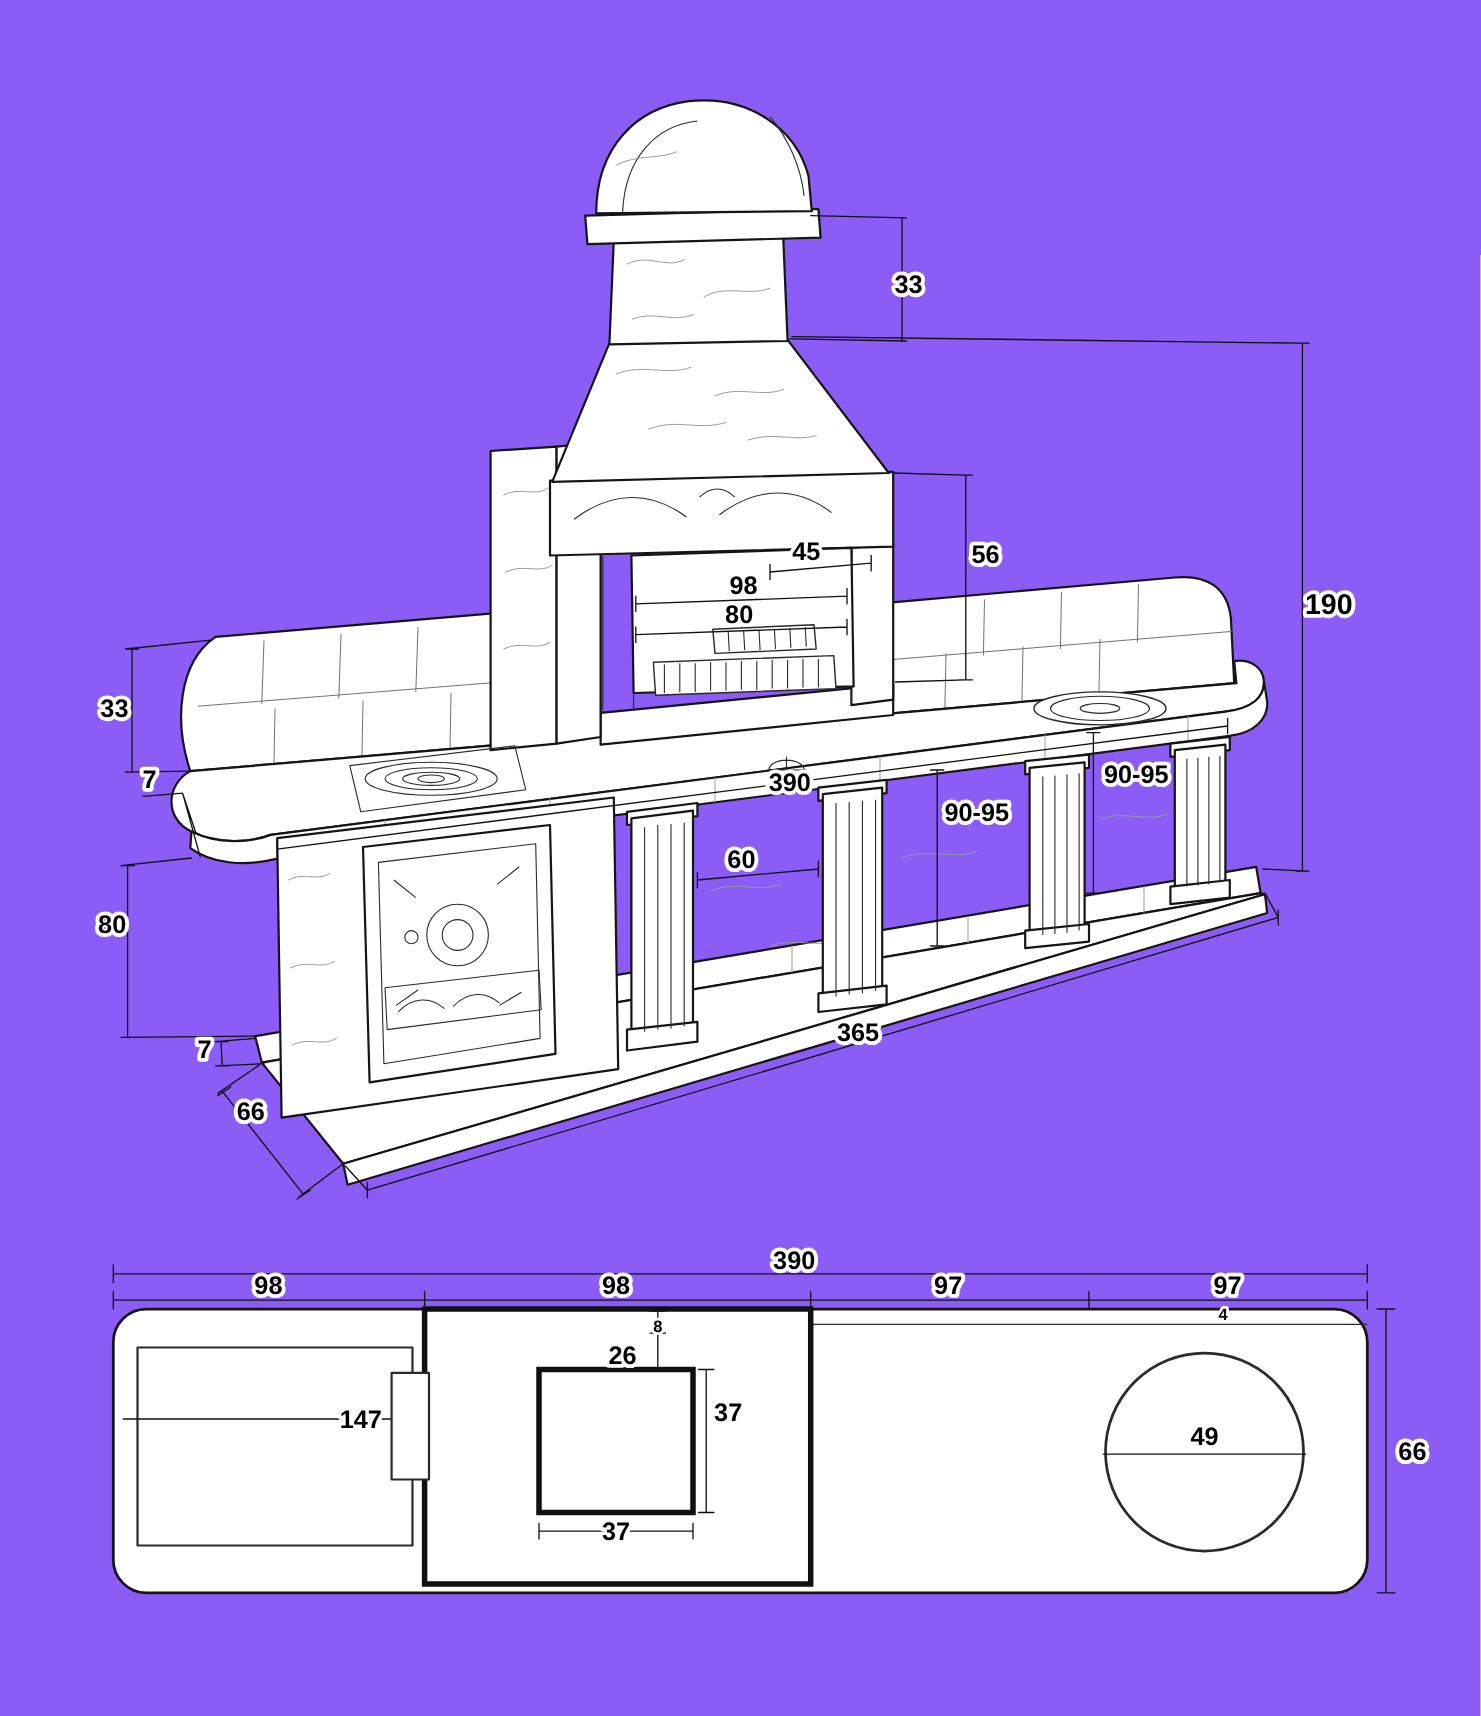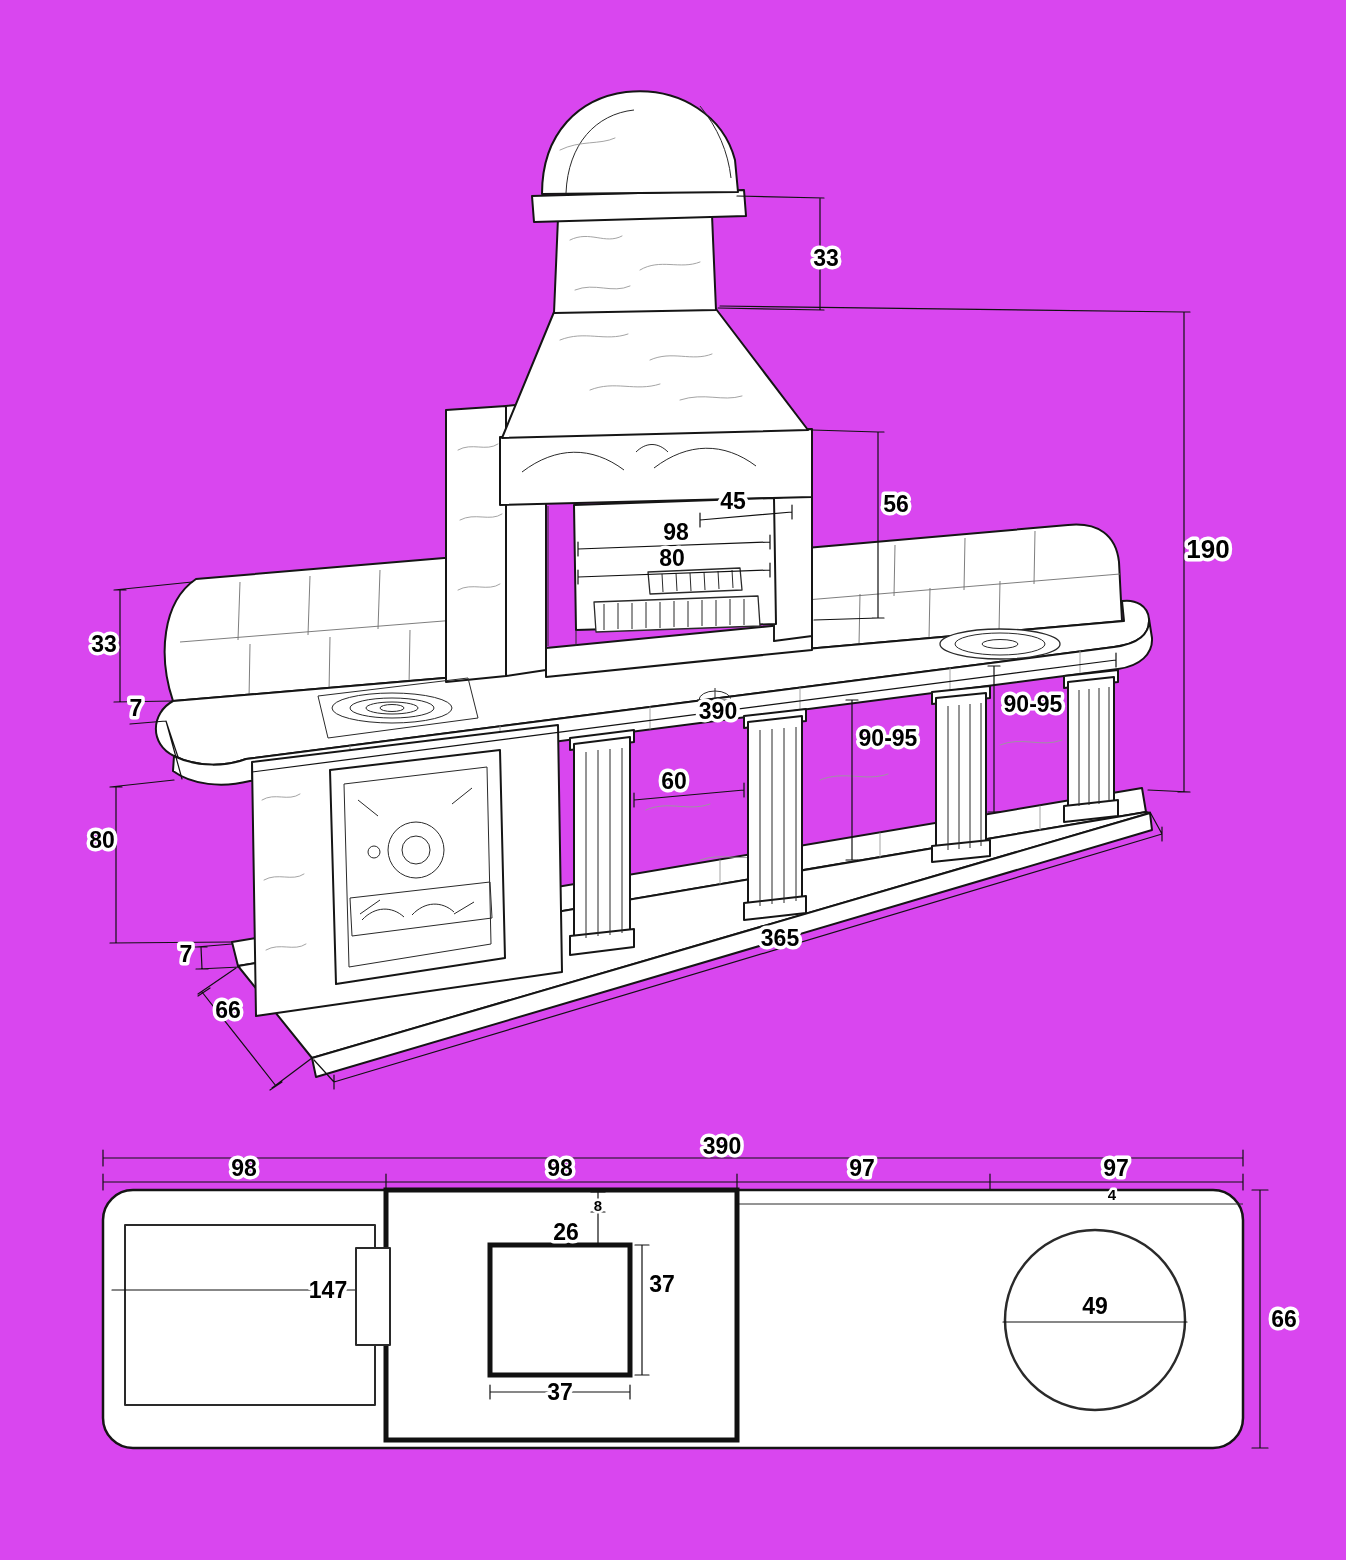--- a/index.html
+++ b/index.html
@@ -1,16 +1,16 @@
 <!DOCTYPE html>
 <html><head>
 <meta charset="utf-8">
 <style>
   html,body{margin:0;padding:0;background:#ffffff;}
-  .page{width:1346px;height:1560px;position:relative;background:#d946ef;overflow:hidden;}
+  .page{width:1346px;height:1560px;position:relative;background:#8b5cf6;overflow:hidden;}
   svg{display:block;}
   .ln-thin{fill:none;stroke:#2a2a2a;stroke-width:1;stroke-linejoin:round;}
   .ln-w{fill:#ffffff;stroke:#151515;stroke-width:2;stroke-linejoin:round;}
   .ln-w-thin{fill:#ffffff;stroke:#2a2a2a;stroke-width:1.3;stroke-linejoin:round;}
   .tex {fill:none;stroke:#9a9a9a;stroke-width:0.9;stroke-linecap:round;}
   .mortar{fill:none;stroke:#6f6f6f;stroke-width:0.9;}
   .dimln{fill:none;stroke:#111;stroke-width:1.2;stroke-linecap:round;}
   .bold5w{fill:#fff;stroke:#111;stroke-width:5;}
   .dim{font-family:"Liberation Sans",sans-serif;font-weight:bold;font-size:23px;fill:#000;
        text-anchor:middle;paint-order:stroke;stroke:#fff;stroke-width:7px;stroke-linejoin:round;}

